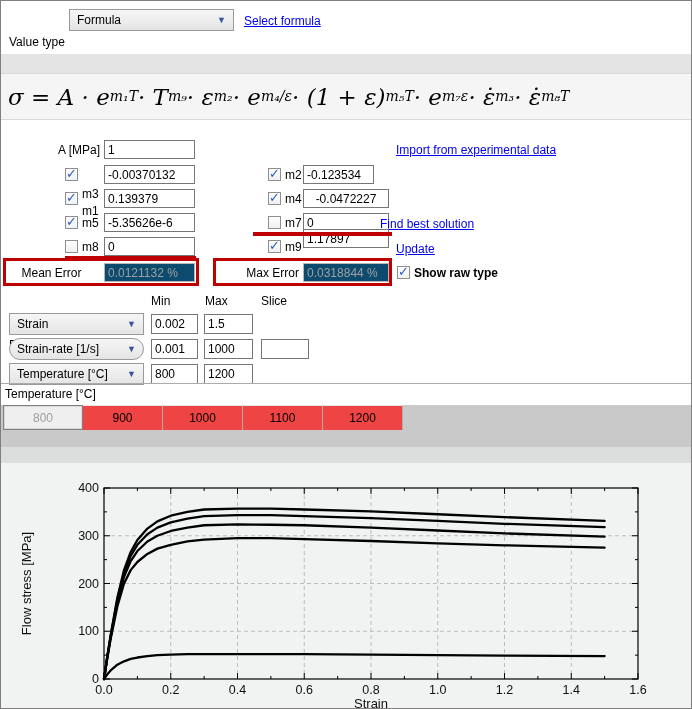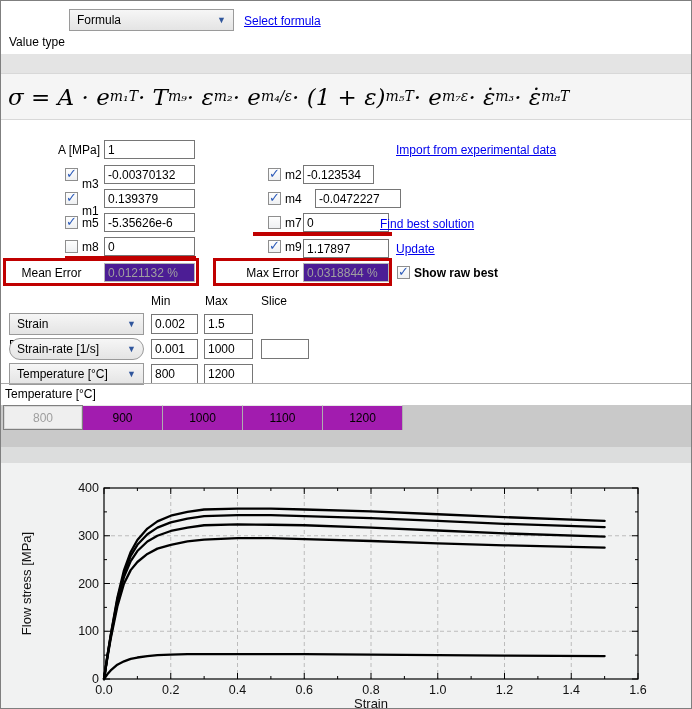--- a/index.html
+++ b/index.html
@@ -9,21 +9,21 @@
     font-family:"Liberation Sans","DejaVu Sans",sans-serif; font-size:12px; color:#000;
   }
   .abs{position:absolute;}
   .lbl{white-space:nowrap;}
   a.link{color:#0000ee; text-decoration:underline; cursor:pointer; white-space:nowrap;}
   input.tb{
     position:absolute; box-sizing:border-box; height:19px; border:1px solid #767676;
     background:#fff; font-family:"Liberation Sans",sans-serif; font-size:12px;
     padding:0 3px; margin:0; color:#000;
   }
-  input.tb.ro{background:#4c1d95; color:#a0a0a0; border-color:#b8b8b8;}
+  input.tb.ro{background:#0c4a6e; color:#a0a0a0; border-color:#b8b8b8;}
   .cb{
     position:absolute; width:13px; height:13px; box-sizing:border-box;
     border:1px solid #8e8e8e; background:linear-gradient(#fefefe,#eef0f2);
   }
   .cb.checked::after{
     content:"\2713"; position:absolute; left:0px; top:-3px;
     color:#2d5bb9; font-size:13px; font-weight:bold;
   }
   .combo{
     position:absolute; box-sizing:border-box; height:22px;
@@ -39,21 +39,21 @@
     border-top:1px solid #d8d8d8; border-bottom:1px solid #d8d8d8; box-sizing:border-box;
     display:flex; align-items:center; padding-left:7px;
     font-family:"DejaVu Serif","Liberation Serif",serif; font-style:italic; font-size:23px;
     white-space:nowrap; overflow:hidden;
   }
   #formula-band sup{font-size:14px; position:relative; top:-1px; vertical-align:super; line-height:0;}
   #temp-line{position:absolute; left:0; top:382px; width:100%; height:1px; background:#ababab;}
   #tab-strip{position:absolute; left:0; top:404px; width:100%; height:25px; background:#c9c9c9;}
   .tab{
     position:absolute; top:404px; width:80px; height:25px; box-sizing:border-box;
-    background:#a21caf; border-right:1px solid #aeaeae; border-top:1px solid #e6e6e6;
+    background:#ef4444; border-right:1px solid #aeaeae; border-top:1px solid #e6e6e6;
     display:flex; align-items:center; justify-content:center; cursor:pointer;
   }
   .tab.sel{
     background:#efefef; border:1px solid #7f7f7f; color:#9e9e9e;
     box-shadow:inset 0 0 0 1px #d8d8d8;
   }
   #band1{position:absolute; left:0; top:429px; width:100%; height:17px; background:#c9c9c9;}
   #band2{position:absolute; left:0; top:446px; width:100%; height:16px; background:#dcdddd;}
   #chart-wrap{position:absolute; left:0; top:462px; width:692px; height:246px; background:#f1f2f2;}
   .hdr{color:#000;}
@@ -93,55 +93,55 @@
 
   <div class="abs lbl" style="left:2px; top:142px; width:97px; text-align:right;">A [MPa]</div>
   <input class="tb" style="left: 103px; top: 139px; width: 91px;" value="1">
   <a class="link abs" style="left:395px; top:142px;">Import from experimental data</a>
 
   <span class="cb checked" style="left:64px; top:167px;"></span>
   <div class="abs lbl" style="left:81px; top:167px;margin-top:36px;">m1</div>
   <input class="tb" style="left: 103px; top: 164px; width: 91px;" value="-0.00370132">
 
   <span class="cb checked" style="left:64px; top:191px;"></span>
-  <div class="abs lbl" style="left:81px; top:176px;">m3</div>
+  <div class="abs lbl" style="left:81px; top:186px;">m3</div>
   <input class="tb" style="left: 103px; top: 188px; width: 91px;" value="0.139379">
 
   <span class="cb checked" style="left:64px; top:215px;"></span>
   <div class="abs lbl" style="left:81px; top:215px;">m5</div>
   <input class="tb" style="left: 103px; top: 212px; width: 91px;" value="-5.35626e-6">
 
   <span class="cb" style="left:64px; top:239px;"></span>
   <div class="abs lbl" style="left:81px; top:239px;">m8</div>
   <input class="tb" style="left: 103px; top: 236px; width: 91px;" value="0">
 
   <span class="cb checked" style="left:267px; top:167px;"></span>
   <div class="abs lbl" style="left:284px; top:167px;">m2</div>
   <input class="tb" style="left: 302px; top: 164px; width: 71px;" value="-0.123534">
 
   <span class="cb checked" style="left:267px; top:191px;"></span>
   <div class="abs lbl" style="left:284px; top:191px;">m4</div>
-  <input class="tb" style="left: 314px; top: 188px; width: 86px;" value="-0.0472227">
+  <input class="tb" style="left: 302px; top: 188px; width: 86px; text-align: center;" value="-0.0472227">
 
   <span class="cb" style="left:267px; top:215px;"></span>
   <div class="abs lbl" style="left:284px; top:215px;">m7</div>
   <input class="tb" style="left: 302px; top: 212px; width: 86px;" value="0">
   <a class="link abs" style="left:379px; top:216px;text-align:right;">Find best solution</a>
 
   <span class="cb checked" style="left:267px; top:239px;"></span>
   <div class="abs lbl" style="left:284px; top:239px;">m9</div>
-  <input class="tb" style="left: 302px; top: 238px; width: 86px;" value="1.17897">
+  <input class="tb" style="left: 302px; top: 228px; width: 86px;" value="1.17897">
   <a class="link abs" style="left:395px; top:241px;">Update</a>
 
   <div class="abs lbl" style="left:2px; top:265px; width:97px; text-align:center;">Mean Error</div>
   <input class="tb ro" style="left: 103px; top: 262px; width: 91px;" readonly="" value="0.0121132 %">
   <div class="abs lbl" style="left:200px; top:265px; width:98px; text-align:right;">Max Error</div>
   <input class="tb ro" style="left: 302px; top: 262px; width: 86px;" readonly="" value="0.0318844 %">
   <span class="cb checked" style="left:396px; top:265px;"></span>
-  <div class="abs lbl" style="left:413px; top:265px; font-weight:bold;">Show raw best</div>
+  <div class="abs lbl" style="left:413px; top:265px; font-weight:bold;">Show raw type</div>
 
   <div class="redbar" style="left:252px; top:231px; width:139px;"></div>
   <div class="redbar" style="left:64px; top:255px; width:131px;"></div>
   <div class="redbox" style="left:2px; top:257px; width:196px; height:28px;"></div>
   <div class="redbox" style="left:212px; top:257px; width:179px; height:28px;"></div>
 
   <div class="abs lbl hdr" style="left:8px; top:293px;margin-top:44px;">Parameter type</div>
   <div class="abs lbl hdr" style="left:150px; top:293px;">Min</div>
   <div class="abs lbl hdr" style="left:204px; top:293px;">Max</div>
   <div class="abs lbl hdr" style="left:260px; top:293px;">Slice</div>

